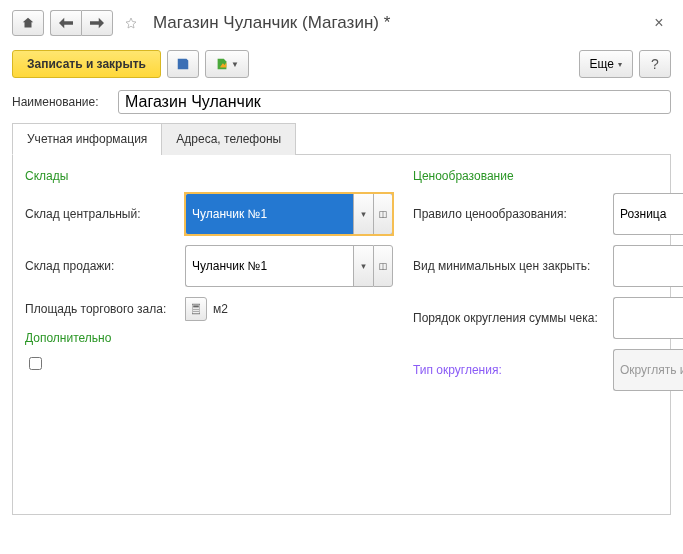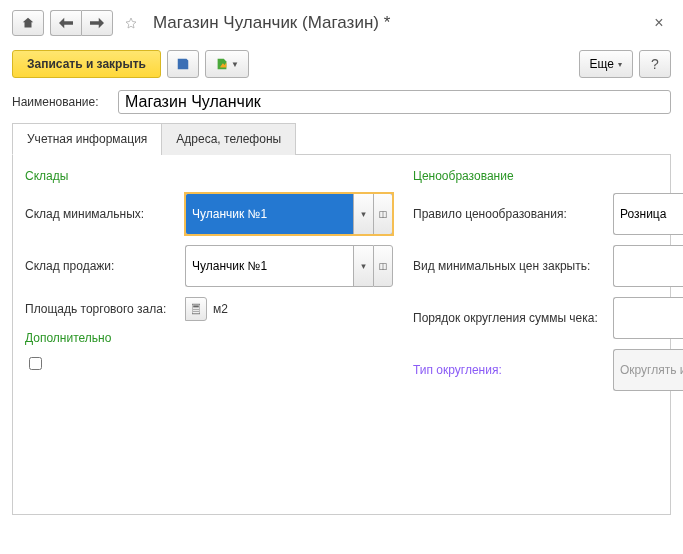--- a/index.html
+++ b/index.html
@@ -279,21 +279,21 @@
   <div class="tabs">
     <div class="tab active">Учетная информация</div>
     <div class="tab">Адреса, телефоны</div>
   </div>
 
   <div class="tab-body">
     <div class="col">
       <div class="section-title">Склады</div>
 
       <div class="field-row">
-        <div class="field-label">Склад минимальных:</div>
+        <div class="field-label">Склад центральный:</div>
         <div class="combo highlight">
           <input class="combo-input" value="Чуланчик №1" style="">
           <div class="combo-btn">
               <span>▾</span>
             </div>
           <div class="combo-btn">
               <span>◫</span>
             </div>
         </div>
       </div>

